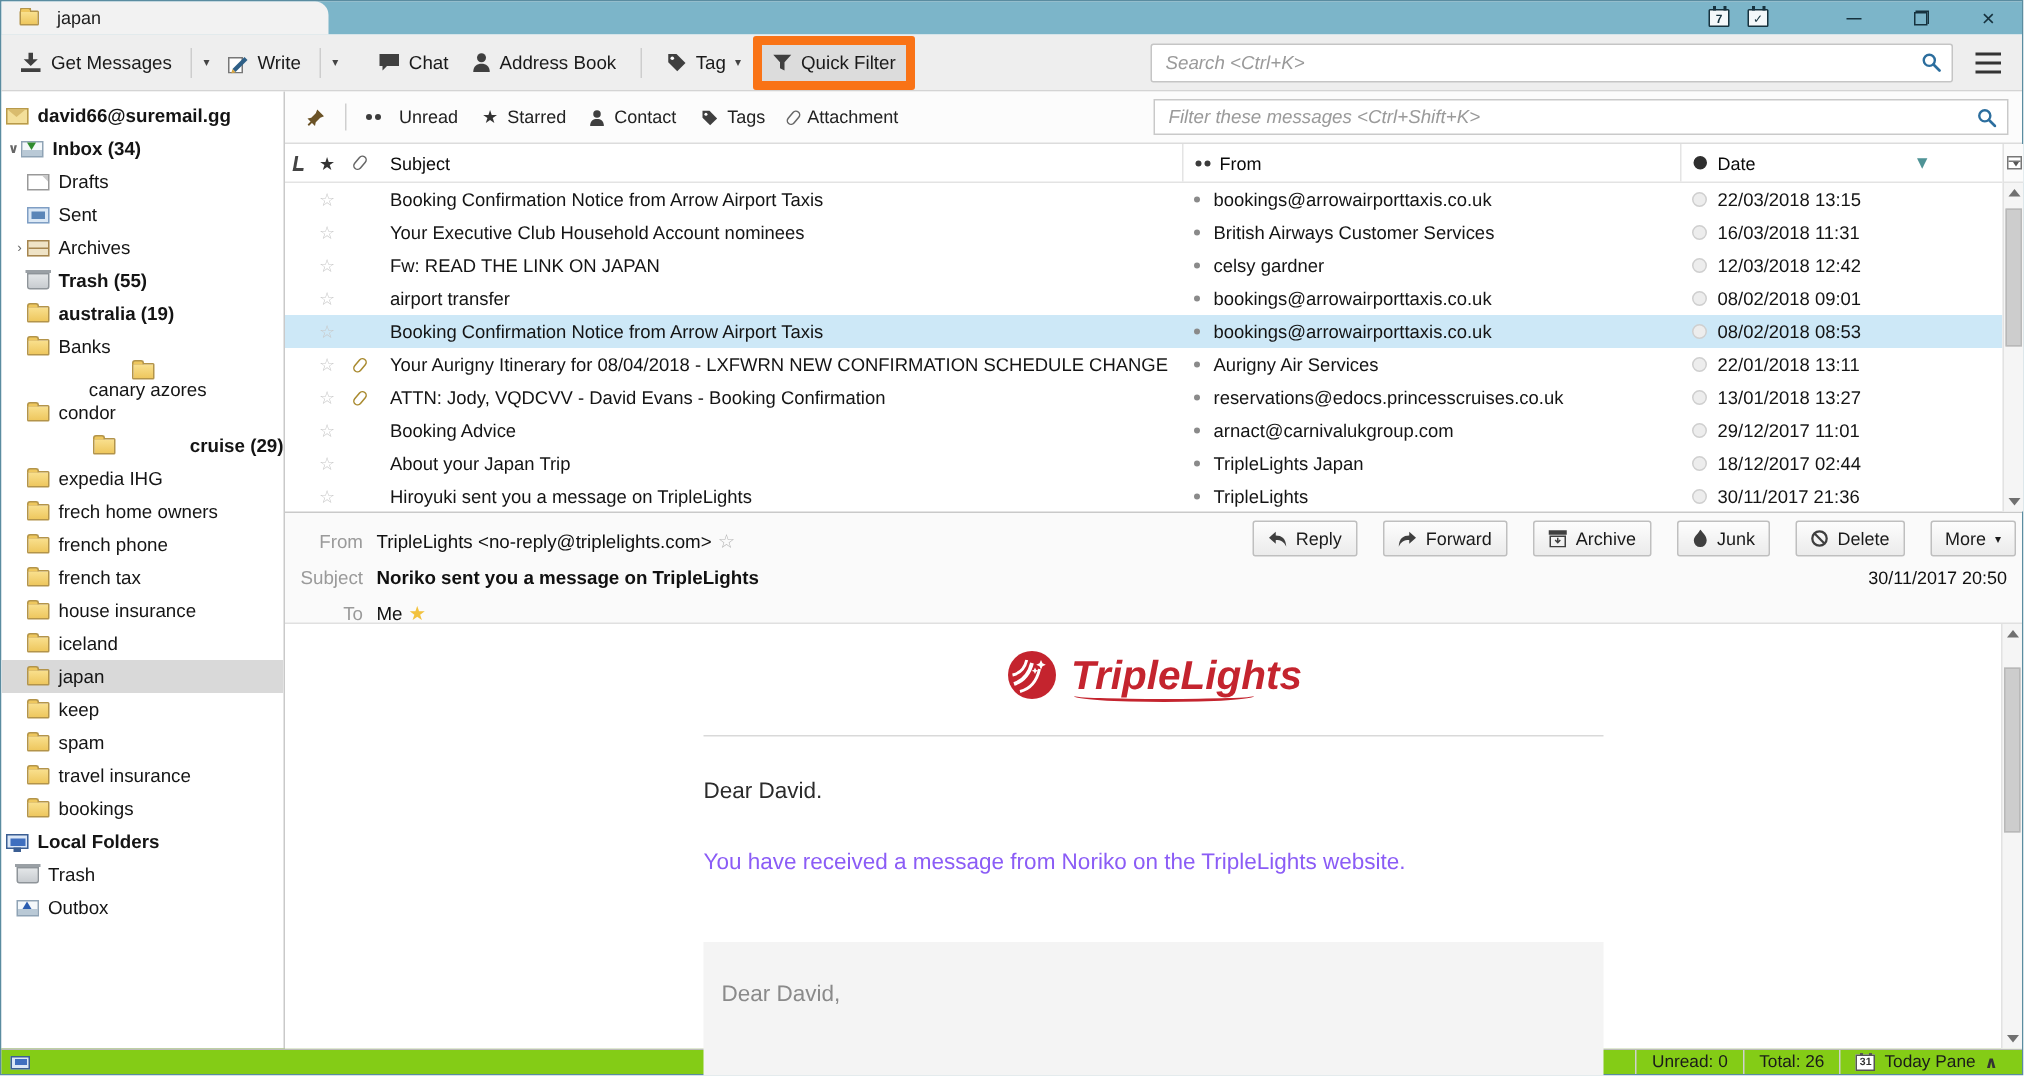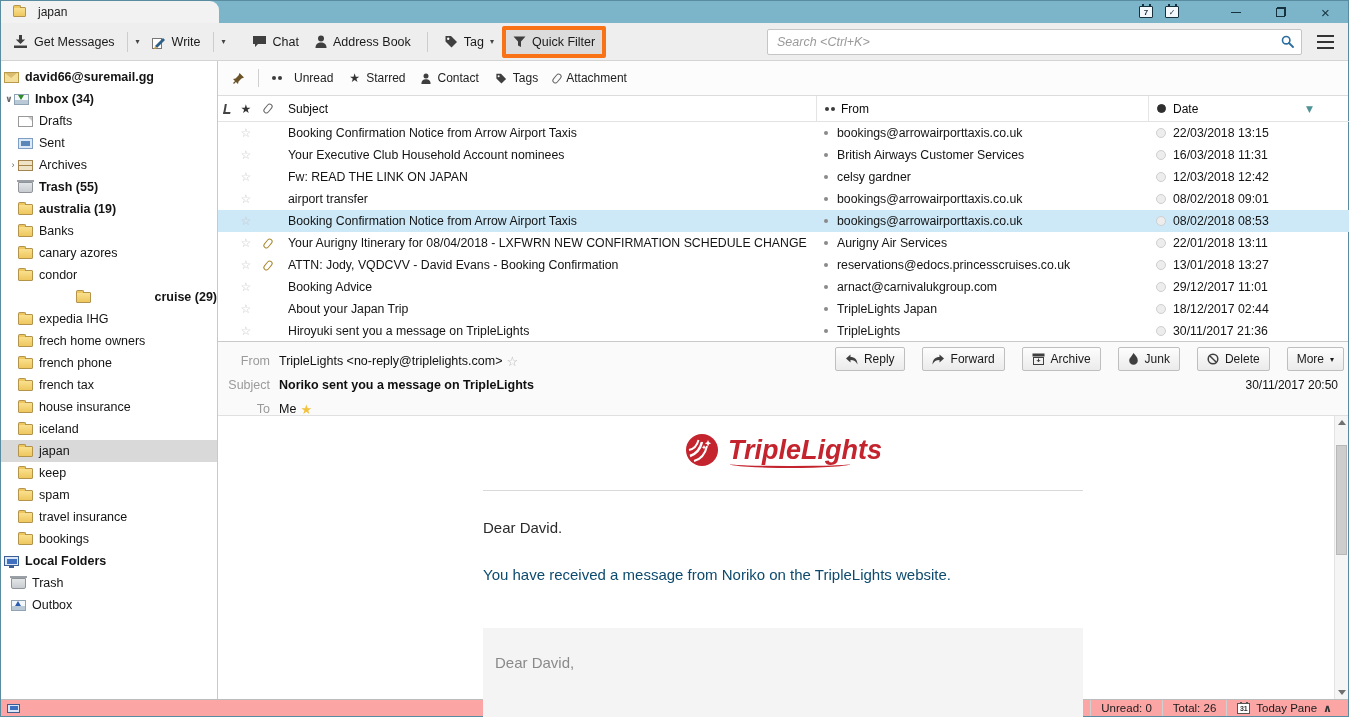--- a/index.html
+++ b/index.html
@@ -25,32 +25,32 @@
   .max-ico { position:relative; width:10px; height:10px; }
   .max-ico::before { content:""; position:absolute; top:0; right:0; width:7px; height:7px; border:1px solid #16323e; }
   .max-ico::after  { content:""; position:absolute; bottom:0; left:0; width:7px; height:7px; border:1px solid #16323e; background:#7cb5c9; }
   .close-x { font-size:15px; line-height:15px; }
 
   
   .toolbar { height:38px; background:#eeeeee; border-bottom:1px solid #d4d4d4; display:flex; align-items:center; padding:0 8px 0 4px; flex:none; }
   .tbtn { display:flex; align-items:center; gap:6px; padding:5px 7px; border:1px solid transparent; border-radius:2px; color:#1a1a1a; white-space:nowrap; }
   .tcaret { padding:5px 4px; font-size:8px; color:#444; }
   .tsep { width:1px; height:20px; background:#cdcdcd; margin:0 4px; }
-  .pressed { background:#dcdcdc; border:4px solid #f97316; }
+  .pressed { background:#dcdcdc; border:6px solid #f97316; }
   .search-box { margin-left:auto; width:535px; height:26px; background:#fff; border:1px solid #c5c5c5; border-radius:2px; display:flex; align-items:center; padding:0 7px; }
   .search-box input, .filter-input input { border:none; outline:none; flex:1; font-size:12.5px; font-family:inherit; background:transparent; color:#222; min-width:0; }
   input::placeholder { font-style:italic; color:#9a9a9a; }
   .hamburger { width:30px; height:26px; display:flex; flex-direction:column; align-items:center; justify-content:center; margin-left:8px; }
   .hbar { width:17px; height:2px; background:#333; margin:2px 0; }
 
   
   .main { flex:1; display:flex; min-height:0; }
 
   
-  .folder-pane { width:217px; flex:none; border-right:1px solid #c9c9c9; background:#fff; padding-top:5px; overflow:hidden; }
+  .folder-pane { width:189px; flex:none; border-right:1px solid #c9c9c9; background:#fff; padding-top:5px; overflow:hidden; }
   .frow { height:22px; display:flex; align-items:center; cursor:default; }
   .frow.bold { font-weight:bold; }
   .frow.selected { background:#d9d9d9; }
   .farrow { width:10px; flex:none; font-size:9px; color:#666; text-align:center; }
   .ficon { width:15px; height:11px; flex:none; margin-right:6px; position:relative; }
   [data-icon="folder"] { background:linear-gradient(180deg,#f9e08e,#eec75e); border:1px solid #b3944a; border-radius:1px; }
   [data-icon="folder"]::before { content:""; position:absolute; top:-3px; left:-1px; width:6px; height:2px; background:#eec75e; border:1px solid #b3944a; border-bottom:none; border-radius:2px 2px 0 0; }
   [data-icon="account"] { background:#f3df9a; border:1px solid #b89a4a; }
   [data-icon="account"]::before { content:""; position:absolute; top:0; left:0; width:0; height:0; border-left:6.5px solid transparent; border-right:6.5px solid transparent; border-top:5px solid #d9bc6e; }
   [data-icon="inbox"] { border:1px solid #8fa3b5; background:linear-gradient(#f4f8fb 55%, #b9c9d6 55%); }
@@ -124,27 +124,27 @@
   .msg-date { position:absolute; top:36px; right:10px; font-size:12px; color:#101010; }
 
   
   .body { flex:1; position:relative; background:#fff; min-height:0; }
   .body-inner { width:600px; margin:0 auto; padding-top:12px; }
   .logo-row { display:flex; align-items:center; justify-content:center; gap:8px; height:44px; }
   .logo-text { font-size:27px; font-style:italic; font-weight:bold; color:#c4242e; position:relative; }
   .logo-text::after { content:""; position:absolute; left:2px; bottom:-2px; width:120px; height:6px; border-bottom:2px solid #c4242e; border-radius:50%; }
   .body-hr { border:none; border-top:1px solid #d9d9d9; margin:18px 0 0 0; }
   .greeting { margin-top:28px; font-size:15px; color:#2b2b2b; }
-  .paragraph { margin-top:26px; font-size:15px; color:#0c4a6e; max-width:500px; line-height:26px; }
+  .paragraph { margin-top:26px; font-size:15px; color:#8b5cf6; max-width:500px; line-height:26px; }
   .quote-box { margin-top:40px; background:#f4f4f4; padding:26px 12px 60px 12px; height:130px; }
   .quote-text { font-size:15px; color:#8a8a8a; }
   .body-scroll { position:absolute; top:0; right:0; bottom:0; width:14px; background:#f5f5f5; border-left:1px solid #e2e2e2; display:flex; flex-direction:column; }
 
   
-  .statusbar { height:17px; flex:none; background:#fca5a5; border-top:1px solid #bcbcbc; display:flex; align-items:center; padding:0 6px; font-size:11.5px; color:#1a1a1a; }
+  .statusbar { height:17px; flex:none; background:#84cc16; border-top:1px solid #bcbcbc; display:flex; align-items:center; padding:0 6px; font-size:11.5px; color:#1a1a1a; }
   .mini-monitor { width:13px; height:9px; background:#dbe7f7; border:1px solid #3b5e93; position:relative; }
   .mini-monitor::before { content:""; position:absolute; inset:1.5px; background:#3f6fbf; }
   .status-right { margin-left:auto; display:flex; align-items:center; height:100%; }
   .sitem { padding:0 10px; display:flex; align-items:center; gap:6px; height:100%; border-left:1px solid #d0d0d0; }
   .statcal { width:13px; height:11px; background:#fff; border:1px solid #555; font-size:7px; font-weight:bold; color:#333; display:flex; align-items:flex-end; justify-content:center; line-height:8px; position:relative; }
   .statcal::before { content:""; position:absolute; top:-2px; left:2px; width:1.5px; height:2px; background:#555; box-shadow:6px 0 0 #555; }
   .chev { font-family:"DejaVu Sans",sans-serif; font-weight:bold; font-size:11px; color:#333; }
   svg { flex:none; display:block; }
 </style>
 </head>
@@ -290,21 +290,21 @@
           <span class="ficon" data-icon="folder"></span>
           <span class="flabel">australia (19)</span>
         </div>
 
         <div class="frow" style="padding-left: 7px;">
           <span class="farrow"></span>
           <span class="ficon" data-icon="folder"></span>
           <span class="flabel">Banks</span>
         </div>
 
-        <div class="frow" style="padding-left: 7px;">
+        <div class="frow" style="padding-left: 7px; flex-direction: column;">
           <span class="farrow"></span>
           <span class="ficon" data-icon="folder"></span>
           <span class="flabel">canary azores</span>
         </div>
 
         <div class="frow" style="padding-left: 7px;">
           <span class="farrow"></span>
           <span class="ficon" data-icon="folder"></span>
           <span class="flabel">condor</span>
         </div>
@@ -428,20 +428,27 @@
         <div class="fbtn">
           <svg width="12" height="11" viewBox="0 0 14 13">
               <path d="M7 1 L13 7 L7.5 12.5 L1.5 6.5 L1.5 1 Z" fill="#3f3f3f"></path>
               <circle cx="4.2" cy="3.8" r="1.2" fill="#fff"></circle>
             </svg>
           <span>Tags</span>
         </div>
         <div class="fbtn">
           <span class="clip gray"></span>
           <span>Attachment</span>
+        </div>
+        <div class="filter-input">
+          <input placeholder="Filter these messages &lt;Ctrl+Shift+K&gt;" style="">
+          <svg width="13" height="13" viewBox="0 0 13 13">
+              <circle cx="5.2" cy="5.2" r="3.7" fill="none" stroke="#2c6e9e" stroke-width="1.6"></circle>
+              <path d="M8 8 L12 12" stroke="#2c6e9e" stroke-width="1.8" stroke-linecap="round"></path>
+            </svg>
         </div>
       </div>
 
       <div class="list-wrap">
         <div class="list-left">
           <div class="list-header">
             <span class="c-thread">
                 <span class="thread-ico"></span>
               </span>
             <span class="c-star">★</span>

